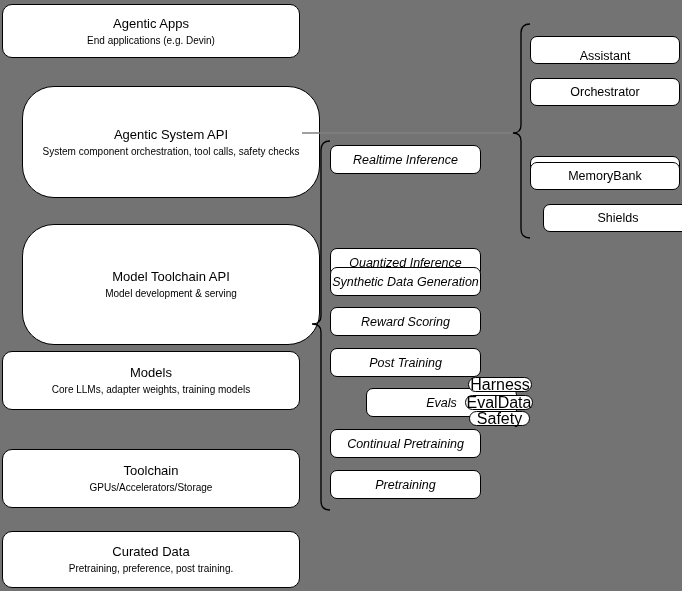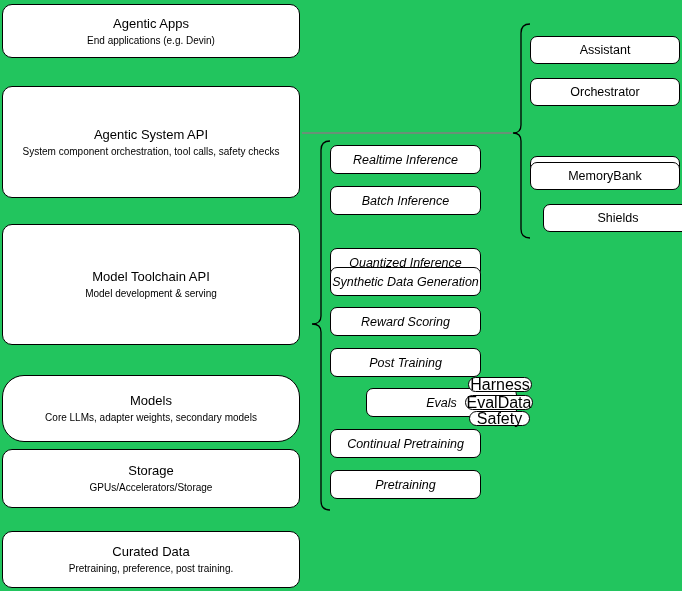--- a/index.html
+++ b/index.html
@@ -5,37 +5,37 @@
   html, body { margin: 0; padding: 0; }
   body {
     font-family: "Liberation Sans", sans-serif;
     background: #ffffff;
     color: #000000;
   }
   #canvas {
     position: relative;
     width: 682px;
     height: 591px;
-    background: #22c55e;
+    background: #737373;
     overflow: hidden;
   }
   .box {
     position: absolute;
     box-sizing: border-box;
     background: #ffffff;
     border: 1px solid #000000;
     display: flex;
     flex-direction: column;
     align-items: center;
     justify-content: center;
     text-align: center;
     z-index: 1;
   }
   .layer { left: 2px; width: 298px; border-radius: 10px; }
-  .layer.big { border-radius: 10px; }
+  .layer.big { border-radius: 32px; margin-left: 20px; }
   .layer .title { font-size: 13px; line-height: 15px; }
   .layer .subtitle { font-size: 10px; line-height: 12px; margin-top: 4px; }
   .svc {
     left: 330px; width: 151px; height: 29px;
     border-radius: 7px; font-size: 12.5px; font-style: italic;
   }
   .comp {
     left: 530px; width: 150px; height: 28px;
     border-radius: 7px; font-size: 12.5px;
   }
@@ -79,40 +79,37 @@
   <div class="box layer big" style="top:86px;height:112px;">
     <div class="title">Agentic System API</div>
     <div class="subtitle">System component orchestration, tool calls, safety checks</div>
   </div>
 
   <div class="box layer big" style="top:224px;height:121px;text-align:center;">
     <div class="title">Model Toolchain API</div>
     <div class="subtitle">Model development &amp; serving</div>
   </div>
 
-  <div class="box layer" style="top:375px;height:67px;border-radius:22px;">
+  <div class="box layer" style="top:351px;height:59px;">
     <div class="title">Models</div>
-    <div class="subtitle">Core LLMs, adapter weights, secondary models</div>
+    <div class="subtitle">Core LLMs, adapter weights, training models</div>
   </div>
 
   <div class="box layer" style="top:449px;height:59px;">
-    <div class="title">Storage</div>
+    <div class="title">Toolchain</div>
     <div class="subtitle">GPUs/Accelerators/Storage</div>
   </div>
 
   <div class="box layer" style="top:531px;height:57px;">
     <div class="title">Curated Data</div>
     <div class="subtitle">Pretraining, preference, post training.</div>
   </div>
 
   <div class="box svc" style="top:145px;">
     <span>Realtime Inference</span>
-  </div>
-  <div class="box svc" style="top:186px;">
-    <span>Batch Inference</span>
   </div>
   <div class="box svc" style="top:226px;margin-top:22px;">
     <span>Quantized Inference</span>
   </div>
   <div class="box svc" style="top:267px;">
     <span>Synthetic Data Generation</span>
   </div>
   <div class="box svc" style="top:348px;">
     <span>Post Training</span>
   </div>
@@ -132,21 +129,21 @@
   <div class="pill" style="left:468px;top:377px;width:64px;">
     <span>Harness</span>
   </div>
   <div class="pill" style="left:465px;top:395px;width:68px;">
     <span>EvalData</span>
   </div>
   <div class="pill" style="left:469px;top:411px;width:61px;">
     <span>Safety</span>
   </div>
 
-  <div class="box comp" style="top:36px;">
+  <div class="box comp" style="top:36px;justify-content:flex-end;">
     <span>Assistant</span>
   </div>
   <div class="box comp" style="top:78px;">
     <span>Orchestrator</span>
   </div>
   <div class="box comp" style="top:120px;margin-top:36px;">
     <span>PromptStore</span>
   </div>
   <div class="box comp" style="top:162px;">
     <span>MemoryBank</span>

